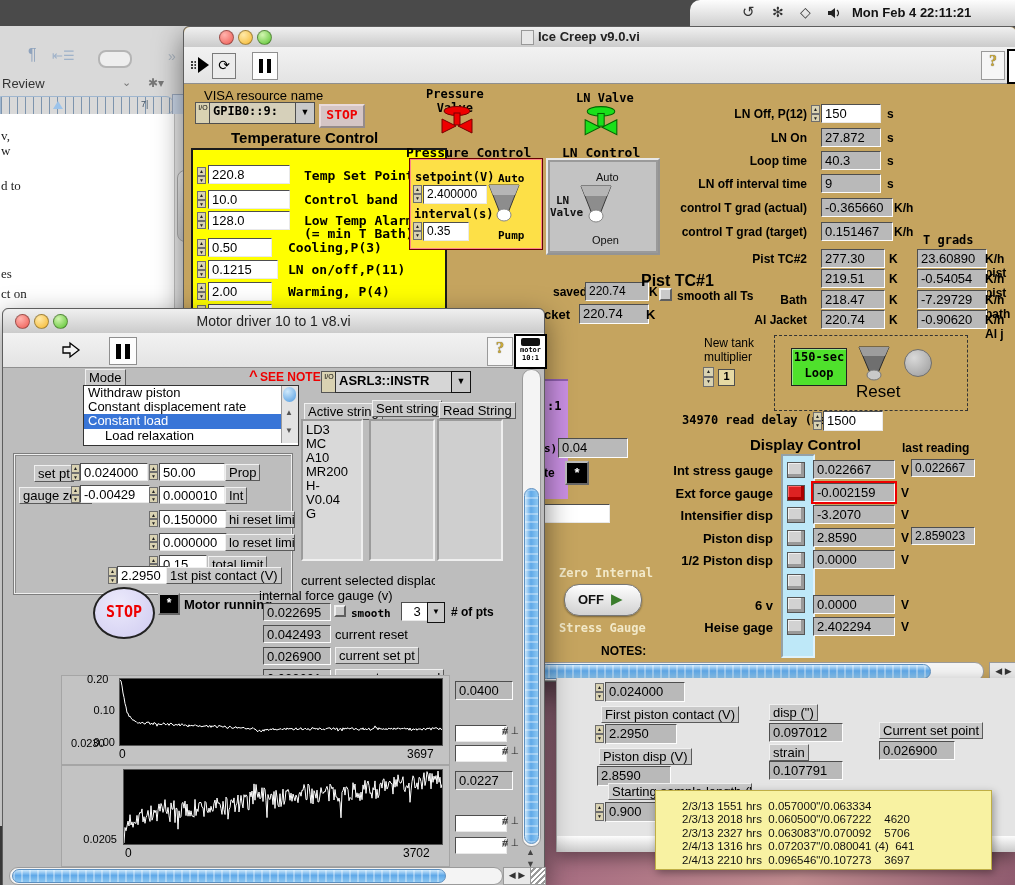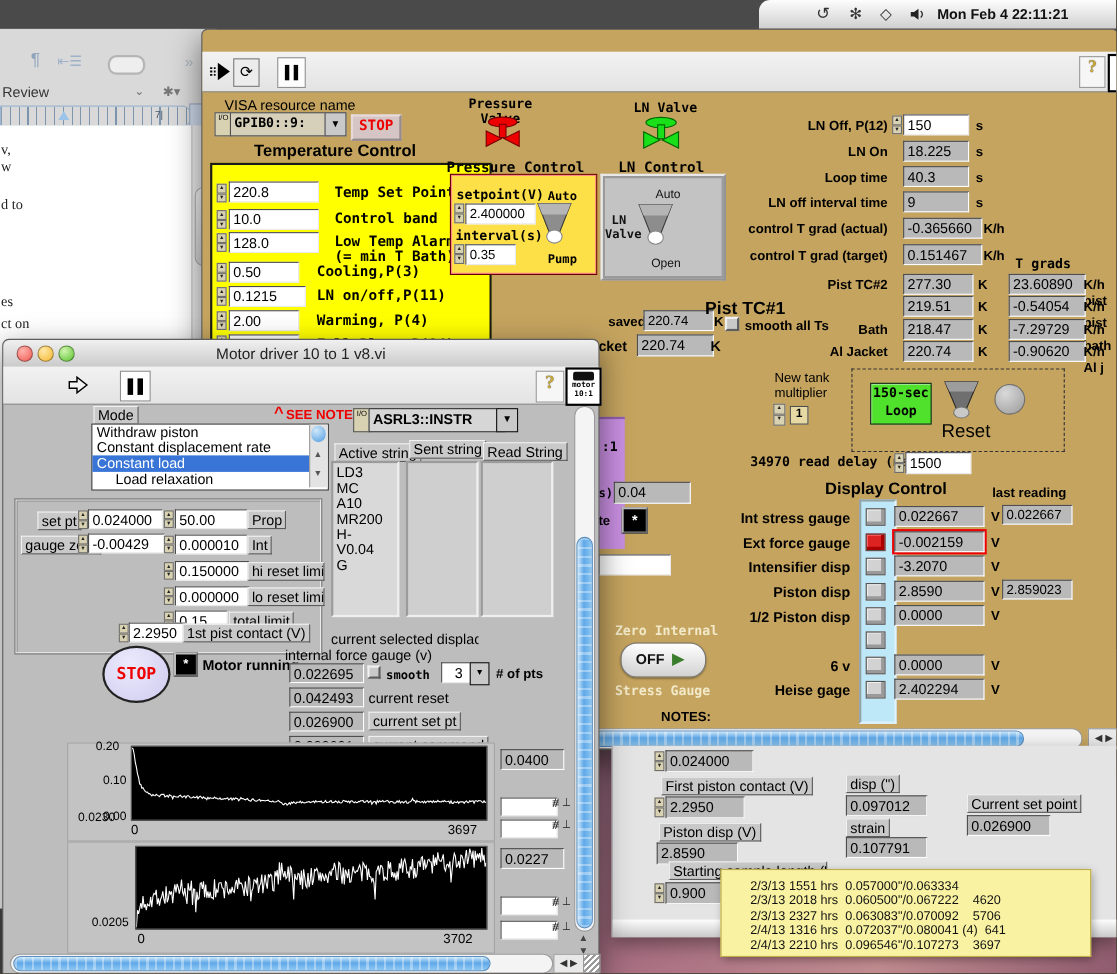--- a/index.html
+++ b/index.html
@@ -64,20 +64,27 @@
         <div class="a " style="left: 1px; top: 102px; font: 13px &quot;Liberation Serif&quot;, serif; color: rgb(34, 34, 34);">v,</div>
         <div class="a " style="left: 1px; top: 117px; font: 13px &quot;Liberation Serif&quot;, serif; color: rgb(34, 34, 34);">w</div>
         <div class="a " style="left: 1px; top: 152px; font: 13px &quot;Liberation Serif&quot;, serif; color: rgb(34, 34, 34);">d to</div>
         <div class="a " style="left: 1px; top: 240px; font: 13px &quot;Liberation Serif&quot;, serif; color: rgb(34, 34, 34);">es</div>
         <div class="a " style="left: 1px; top: 260px; font: 13px &quot;Liberation Serif&quot;, serif; color: rgb(34, 34, 34);">ct on</div>
       </div>
   </div>
 
   <div class="a win" style="left:183px;top:26px;width:832px;height:654px;background:#c5a45f">
 
+    <div class="a titlebar" style="left:0;top:0;width:832px;height:20px;border-radius:6px 6px 0 0">
+      <div class="light a" style="left:35px;top:3px;background:radial-gradient(circle at 35% 30%,#ffb3ad,#ee5a52)"></div>
+      <div class="light a" style="left:54px;top:3px;background:radial-gradient(circle at 35% 30%,#ffe9a8,#f5b72e)"></div>
+      <div class="light a" style="left:73px;top:3px;background:radial-gradient(circle at 35% 30%,#d2f5b0,#58c22e)"></div>
+      <div class="a" style="left:337px;top:3px;width:11px;height:13px;background:#e8e8e8;border:1px solid #999"></div>
+      <span class="a b" style="left:354px;top:2px;font-size:13px;color:#222">Ice Creep v9.0.vi</span>
+    </div>
 
     <div class="a toolbar" style="left:0;top:20px;width:832px;height:36px">
       <svg class="a" style="left:6px;top:7px" width="22" height="22" viewBox="0 0 22 22">
         <path d="M8 3 L19 11 L8 19 Z" fill="#000"></path>
           <path d="M1 8h5M1 11h5M1 14h5" stroke="#000" stroke-width="1.6" stroke-dasharray="2 1.4"></path>
       </svg>
       <div class="a" style="left:28px;top:6px;width:22px;height:24px;background:#ececec;border:1px solid #7a7a7a;text-align:center;font-size:14px;line-height:22px;color:#000">⟳</div>
       <div class="a" style="left:68px;top:5px;width:24px;height:26px;background:#fdfdfd;border:1px solid #8f8f8f;display:flex;justify-content:center;align-items:center;gap:4px">
         <div style="width:4px;height:14px;background:#000"></div>
         <div style="width:4px;height:14px;background:#000"></div>
@@ -202,21 +209,21 @@
 
     <div id="timingRows">
         <div class="a b" style="left: 423px; top: 80px; width: 200px; text-align: right; font-size: 12px; color: rgb(0, 0, 0);">LN Off, P(12)</div>
         <div class="a spin" style="left: 627px; top: 78px; height: 17px;">
           <div>▲</div>
           <div>▼</div>
         </div>
         <div class="a wbox" style="left: 637px; top: 77px; width: 52px; height: 15px; font-size: 13px;">150</div>
         <div class="a b" style="left: 703px; top: 80px; font-size: 12px; color: rgb(0, 0, 0);">s</div>
         <div class="a b" style="left: 423px; top: 104px; width: 200px; text-align: right; font-size: 12px; color: rgb(0, 0, 0);">LN On</div>
-        <div class="a vbox" style="left: 637px; top: 101px; width: 52px; height: 15px; font-size: 13px;">18.225</div>
+        <div class="a vbox" style="left: 637px; top: 101px; width: 52px; height: 15px; font-size: 13px;">27.872</div>
         <div class="a b" style="left: 703px; top: 104px; font-size: 12px; color: rgb(0, 0, 0);">s</div>
         <div class="a b" style="left: 423px; top: 127px; width: 200px; text-align: right; font-size: 12px; color: rgb(0, 0, 0);">Loop time</div>
         <div class="a vbox" style="left: 637px; top: 124px; width: 52px; height: 15px; font-size: 13px;">40.3</div>
         <div class="a b" style="left: 703px; top: 127px; font-size: 12px; color: rgb(0, 0, 0);">s</div>
         <div class="a b" style="left: 423px; top: 150px; width: 200px; text-align: right; font-size: 12px; color: rgb(0, 0, 0);">LN  off interval time</div>
         <div class="a vbox" style="left: 637px; top: 147px; width: 52px; height: 15px; font-size: 13px;">9</div>
         <div class="a b" style="left: 703px; top: 150px; font-size: 12px; color: rgb(0, 0, 0);">s</div>
         <div class="a b" style="left: 423px; top: 174px; width: 200px; text-align: right; font-size: 12px; color: rgb(0, 0, 0);">control T grad (actual)</div>
         <div class="a vbox" style="left: 637px; top: 171px; width: 64px; height: 15px; font-size: 13px;">-0.365660</div>
         <div class="a b" style="left: 710px; top: 174px; font-size: 12px; color: rgb(0, 0, 0);">K/h</div>

